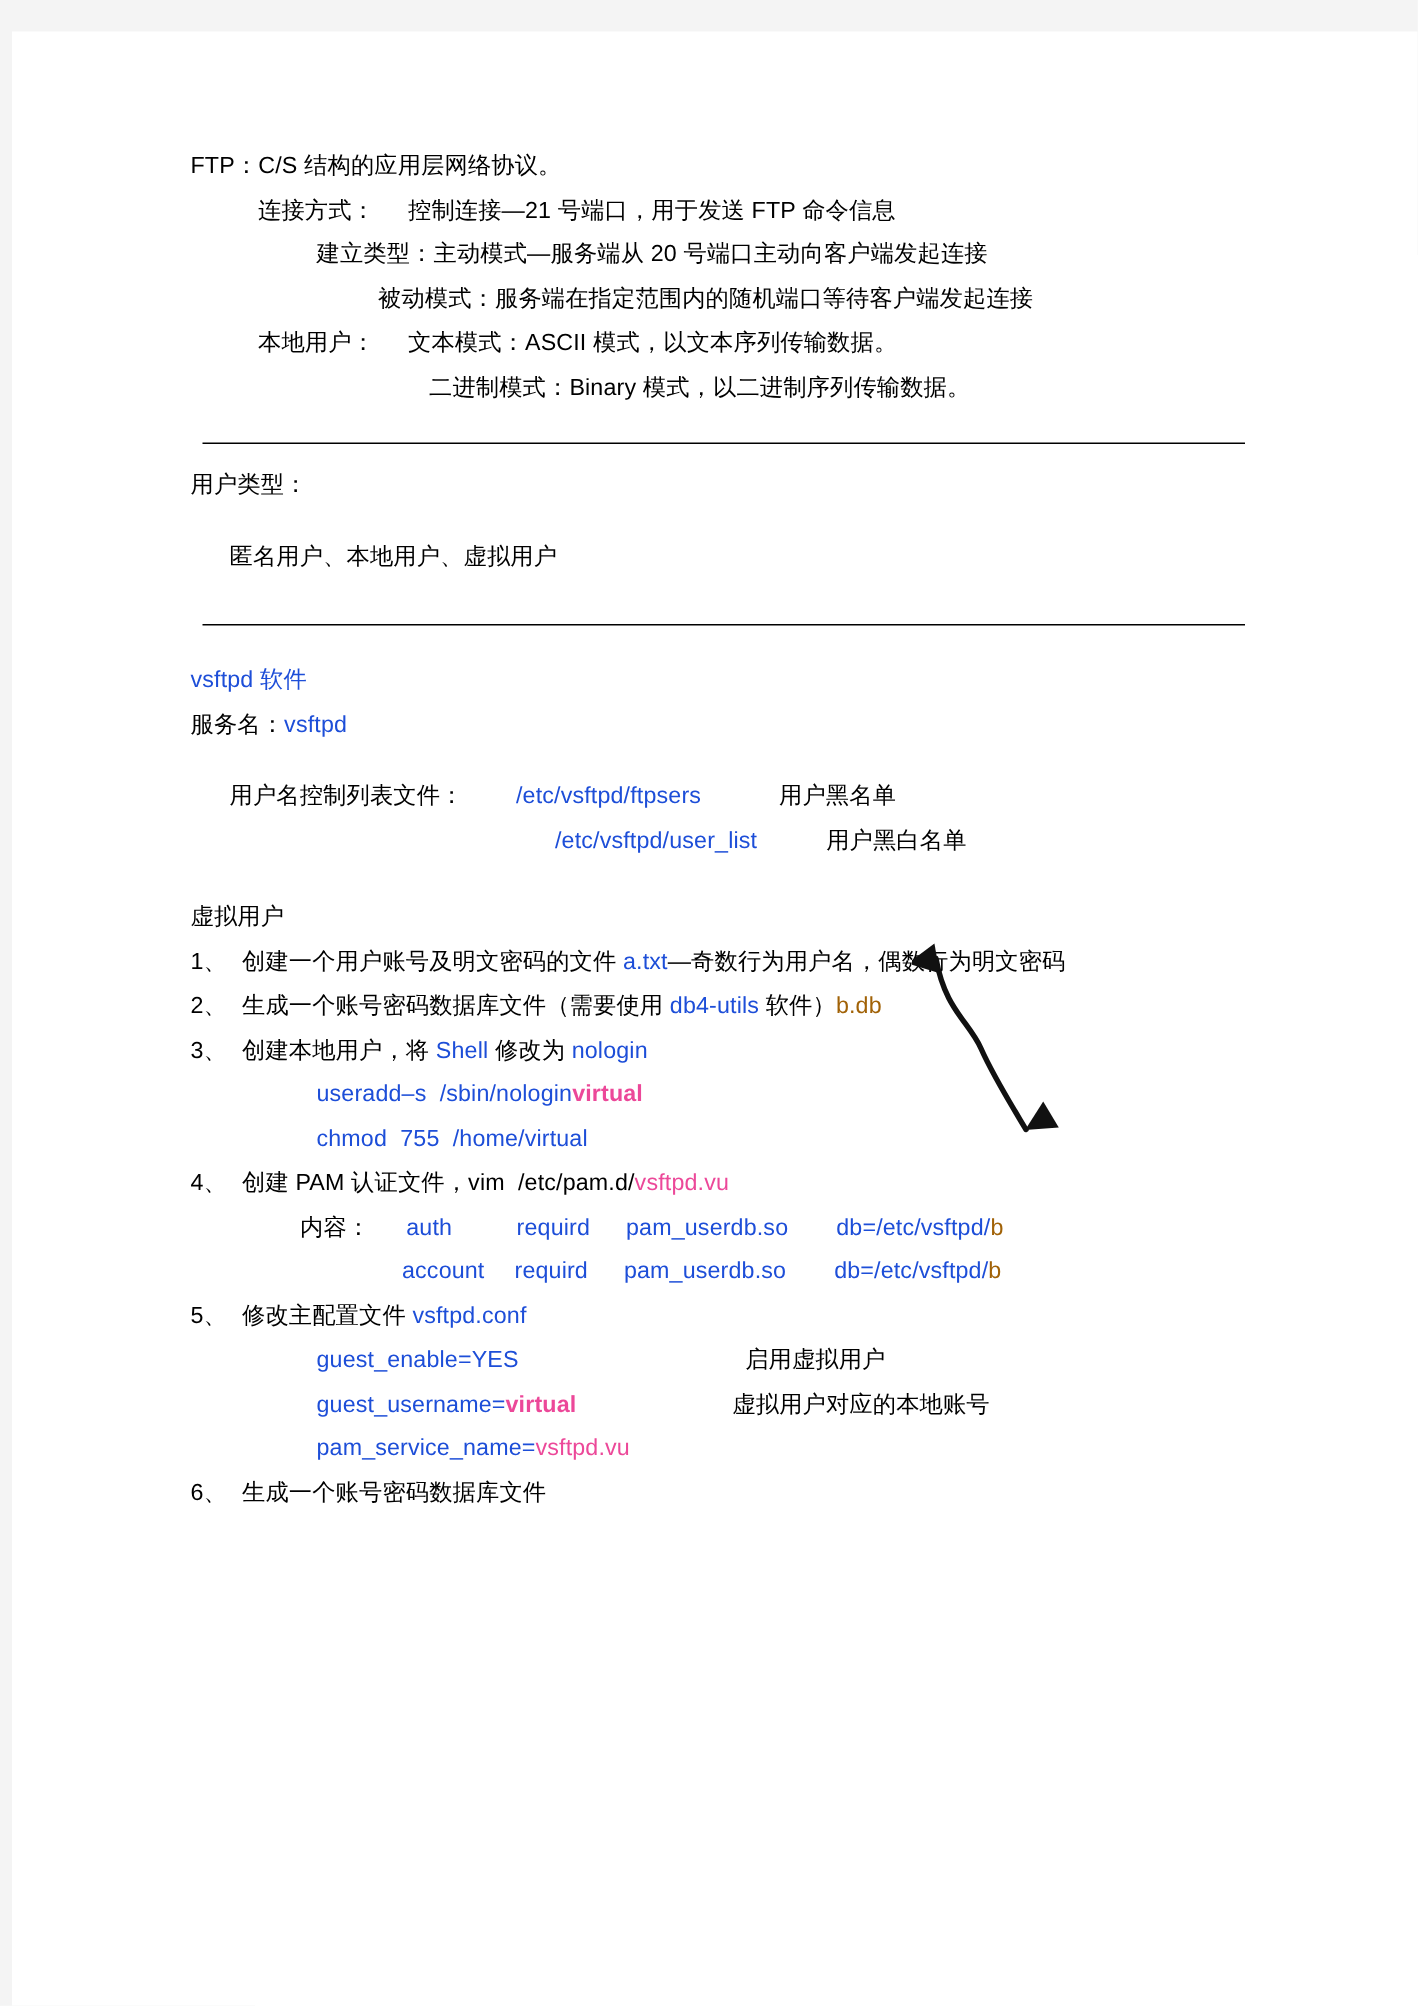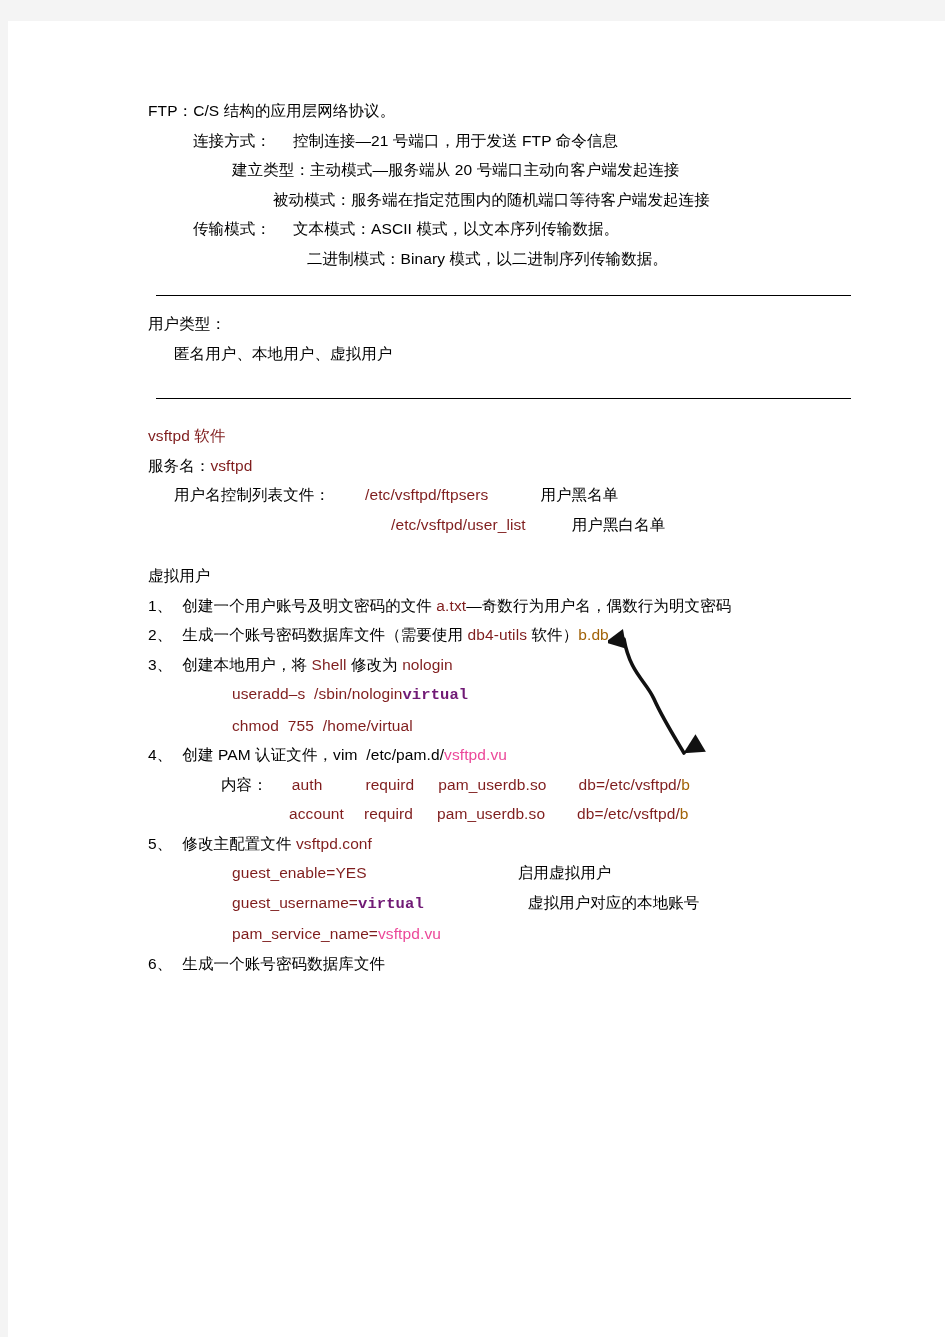--- a/index.html
+++ b/index.html
@@ -16,53 +16,53 @@
     position: absolute;
     left: 8px;
     top: 21px;
     width: 937px;
     height: 1316px;
     background: #ffffff;
     overflow: hidden;
   }
   .content {
     position: absolute;
-    left: 140px;
+    left: 119px;
     top: 75px;
     width: 720px;
   }
   .line {
     font-size: 15.5px;
     line-height: 29.5px;
     color: #000000;
     white-space: pre;
     letter-spacing: 0.1px;
   }
 
   
   .i0  { margin-left: 0px; }
   .i1  { margin-left: 45px; }
-  .i2  { margin-left: 26px; }
+  .i2  { margin-left: 26px; margin-top: 18px; }
   .i3  { margin-left: 84px; }
   .i5  { margin-left: 73px; }
 
   .rule {
     border: none;
     border-top: 1.6px solid #000;
     margin: 0;
     width: 695px;
     margin-left: 8px;
   }
   .gap-sm { height: 13px; }
   .gap-md { height: 22px; }
   .gap-lg { height: 30px; }
 
-  .c-olive   { color: #7f1d1d; }
+  .c-olive   { color: #1d4ed8; }
   .c-orange  { color: #a16207; }
-  .c-red     { color: #701a75; font-weight: bold; font-family: Liberation Mono, monospace; }
+  .c-red     { color: #ec4899; font-weight: bold; }
   .c-steel   { color: #ec4899; }
 
   .tabwide { display: inline-block; }
 
   .arrow-wrap {
     position: absolute;
     left: 600px;
     top: 600px;
     width: 130px;
     height: 165px;
@@ -77,21 +77,21 @@
 
     <div class="line i0">FTP：C/S 结构的应用层网络协议。</div>
 
     <div class="line i1"><span>连接方式：</span><span class="tabwide" style="width:22px"></span><span>控制连接—21 号端口，用于发送 FTP 命令信息</span></div>
 
 
     <div class="line" style="margin-left:84px"><span>建立类型：主动模式—服务端从 20 号端口主动向客户端发起连接</span></div>
 
     <div class="line" style="margin-left:125px"><span>被动模式：服务端在指定范围内的随机端口等待客户端发起连接</span></div>
 
-    <div class="line i1"><span>传输模式：</span><span class="tabwide" style="width:22px"></span><span>文本模式：ASCII 模式，以文本序列传输数据。</span></div>
+    <div class="line i1"><span>本地用户：</span><span class="tabwide" style="width:22px"></span><span>文本模式：ASCII 模式，以文本序列传输数据。</span></div>
 
     <div class="line" style="margin-left:159px"><span>二进制模式：Binary 模式，以二进制序列传输数据。</span></div>
 
     <div class="gap-md"></div>
     <hr class="rule">
     <div class="gap-sm"></div>
 
     <div class="line i0">用户类型：</div>
     <div class="line i2">匿名用户、本地用户、虚拟用户</div>
 

